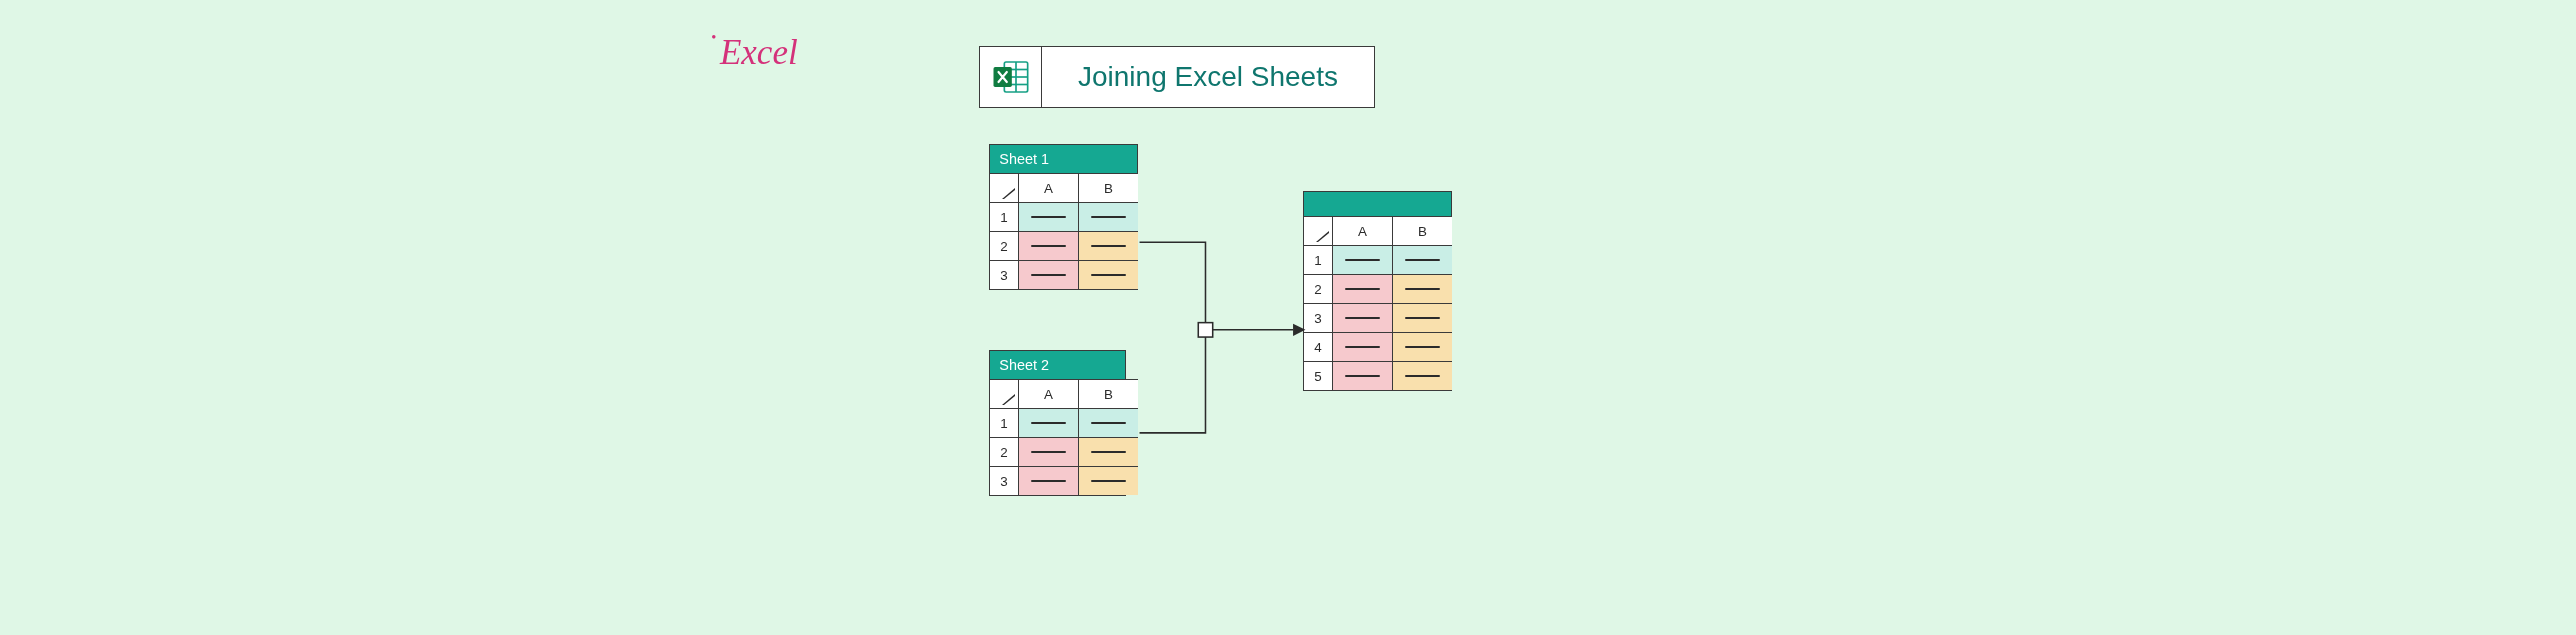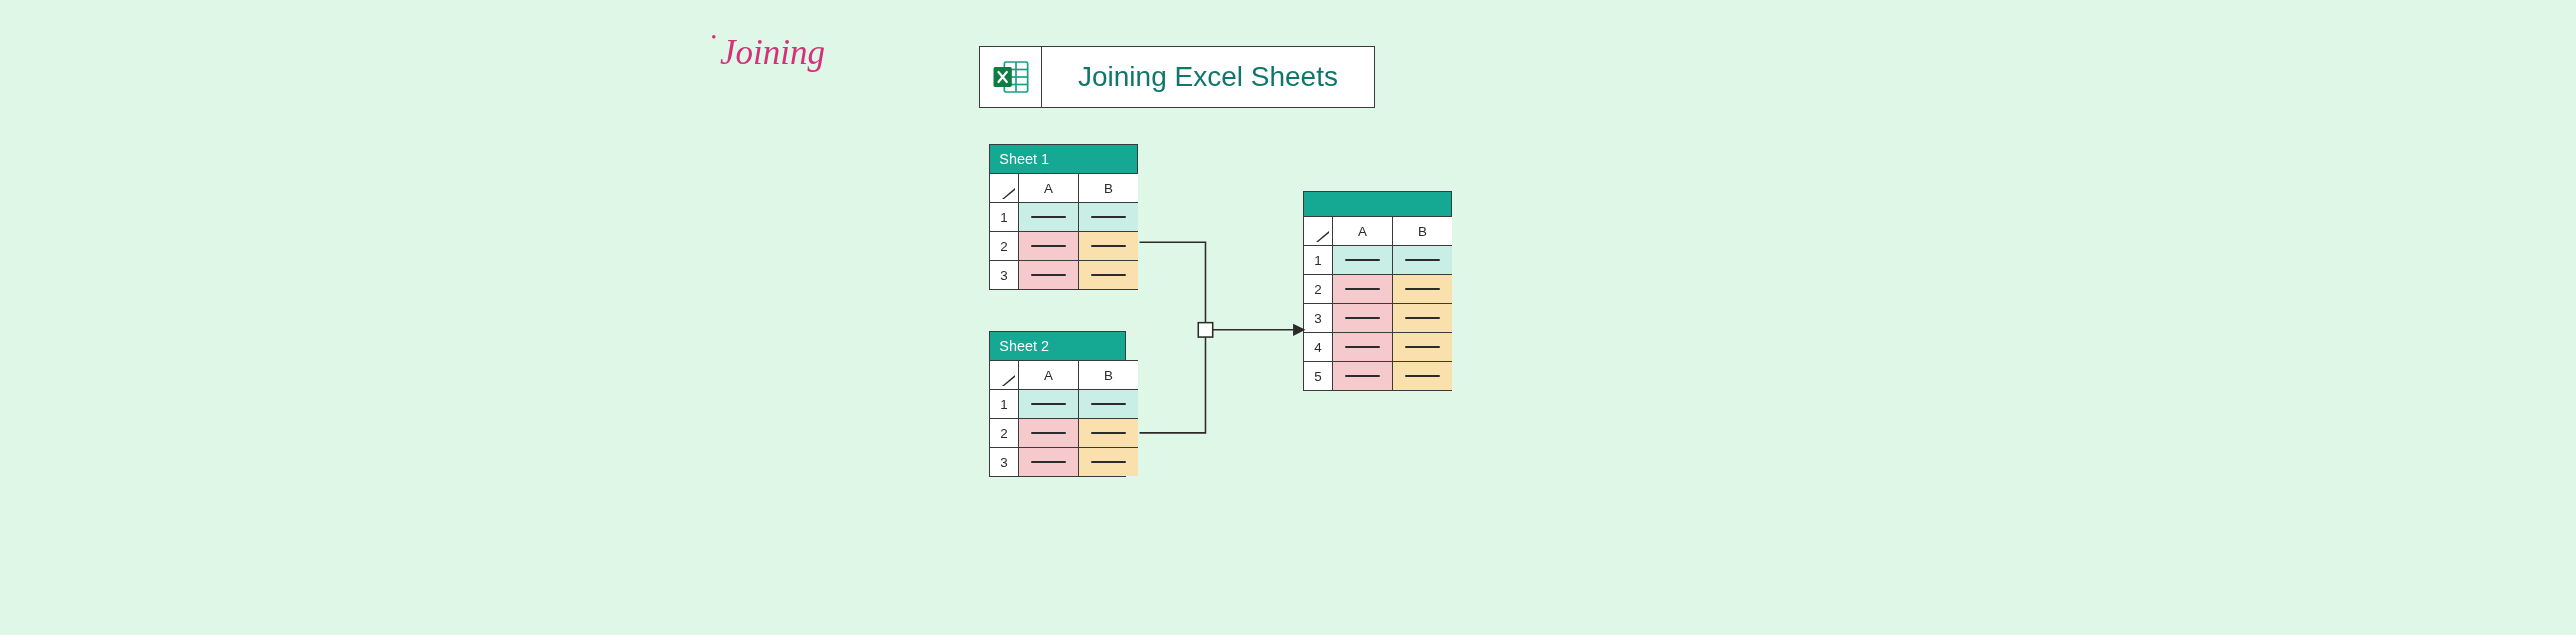--- a/index.html
+++ b/index.html
@@ -153,21 +153,21 @@
     background: #15a892;
     height: 24px;
   }
 </style>
 </head>
 <body>
 
 <div class="canvas">
 
   <div class="logo">
-    <div class="logo-topics">Joining</div>
+    <div class="logo-topics">Excel</div>
   </div>
 
   <div class="title-box">
     <div class="title-icon">
       <svg viewBox="0 0 48 48">
         <rect x="16" y="6" width="28" height="36" rx="2" fill="#fff" stroke="#16a085" stroke-width="2"></rect>
         <line x1="16" y1="15" x2="44" y2="15" stroke="#16a085" stroke-width="2"></line>
         <line x1="16" y1="24" x2="44" y2="24" stroke="#16a085" stroke-width="2"></line>
         <line x1="16" y1="33" x2="44" y2="33" stroke="#16a085" stroke-width="2"></line>
         <line x1="30" y1="6" x2="30" y2="42" stroke="#16a085" stroke-width="2"></line>
@@ -203,21 +203,21 @@
         <div class="sheet-cell rownum" style="border-left: none;">3</div>
         <div class="sheet-cell pink">
           <div class="cell-dash"></div>
         </div>
         <div class="sheet-cell gold">
           <div class="cell-dash"></div>
         </div>
       </div>
   </div>
 
-  <div class="sheet" id="sheet2" style="top:331px; left:989px; width:137px;">
+  <div class="sheet" id="sheet2" style="top:350px; left:989px; width:137px;">
     <div class="sheet-header">Sheet 2</div>
     <div class="sheet-grid">
         <div class="sheet-cell corner-outer" style="border-left: none;">
           <div class="corner-tri"></div>
         </div>
         <div class="sheet-cell colhead">A</div>
         <div class="sheet-cell colhead">B</div>
         <div class="sheet-cell rownum" style="border-left: none;">1</div>
         <div class="sheet-cell blue">
           <div class="cell-dash"></div>

